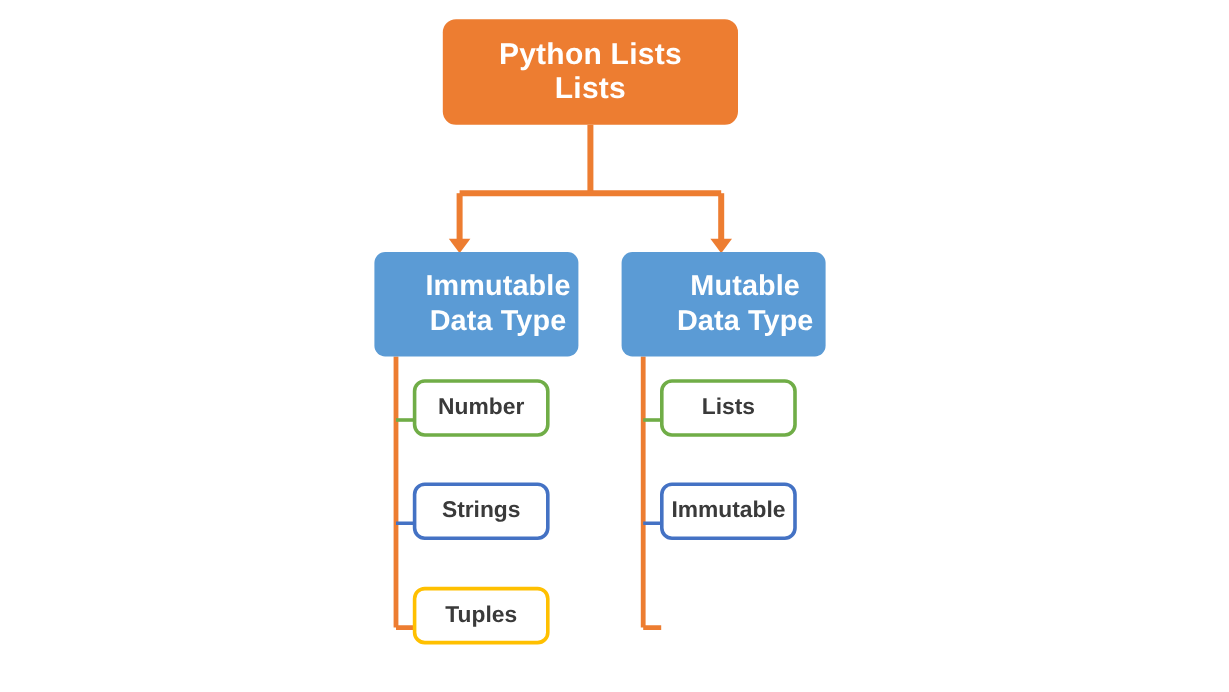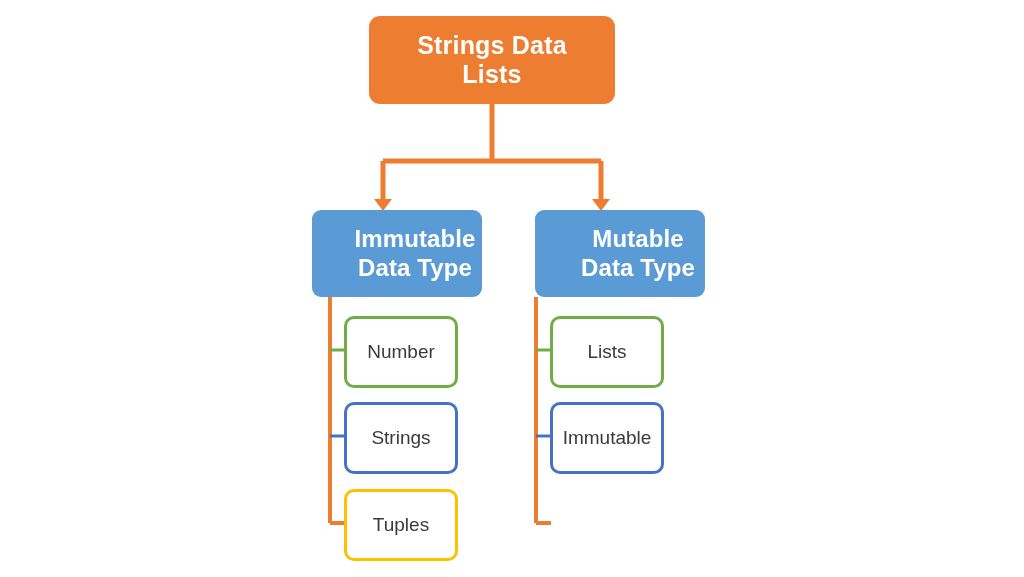--- a/index.html
+++ b/index.html
@@ -56,33 +56,33 @@
     height: 87px;
     background: #5B9BD5;
     border-radius: 9px;
     color: #ffffff;
     font-size: 24px;
     font-weight: bold;
     letter-spacing: 0.1px;
     padding-left: 36px;
   }
   .node-cat.left  { left: 312px; }
-  .node-cat.right { left: 518px; margin-left: 17px; }
+  .node-cat.right { left: 518px; }
 
   
   .node-leaf {
     width: 114px;
-    height: 72px;
+    height: 48px;
     background: #ffffff;
     border-radius: 10px;
     border-style: solid;
     border-width: 3px;
     color: #3a3a3a;
     font-size: 19px;
-    font-weight: normal;
+    font-weight: bold;
   }
   .col-left  { left: 344px; }
   .col-right { left: 550px; }
   .row-1 { top: 316px; }
   .row-2 { top: 402px; align-items: center; }
   .row-3 { top: 489px; }
 
   .border-green  { border-color: #70AD47; }
   .border-blue   { border-color: #4472C4; }
   .border-yellow { border-color: #FFC000; }
@@ -113,21 +113,21 @@
     <path d="M330,523 L345,523" stroke="#ED7D31" stroke-width="4" fill="none"></path>
 
     <path d="M536,297 L536,523" stroke="#ED7D31" stroke-width="4" fill="none"></path>
     <path d="M536,350 L551,350" stroke="#70AD47" stroke-width="3" fill="none"></path>
     <path d="M536,436 L551,436" stroke="#4472C4" stroke-width="3" fill="none"></path>
     <path d="M536,523 L551,523" stroke="#ED7D31" stroke-width="4" fill="none"></path>
   </svg>
 
   <div class="node node-root">
     <span>
-      <span>Strings Data</span><br>
+      <span>Python Lists</span><br>
       <span>Lists</span>
     </span>
   </div>
 
   <div class="node node-cat left">
     <span>
       <span>Immutable</span><br>
       <span>Data Type</span>
     </span>
   </div>

